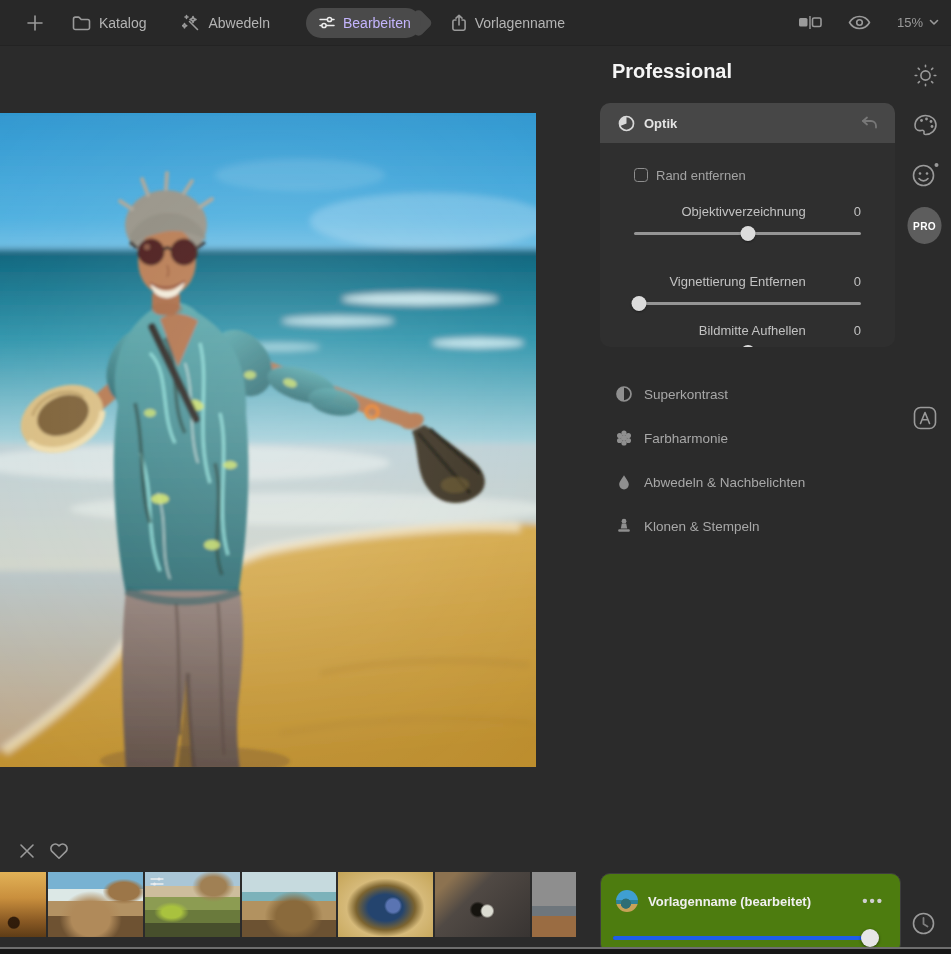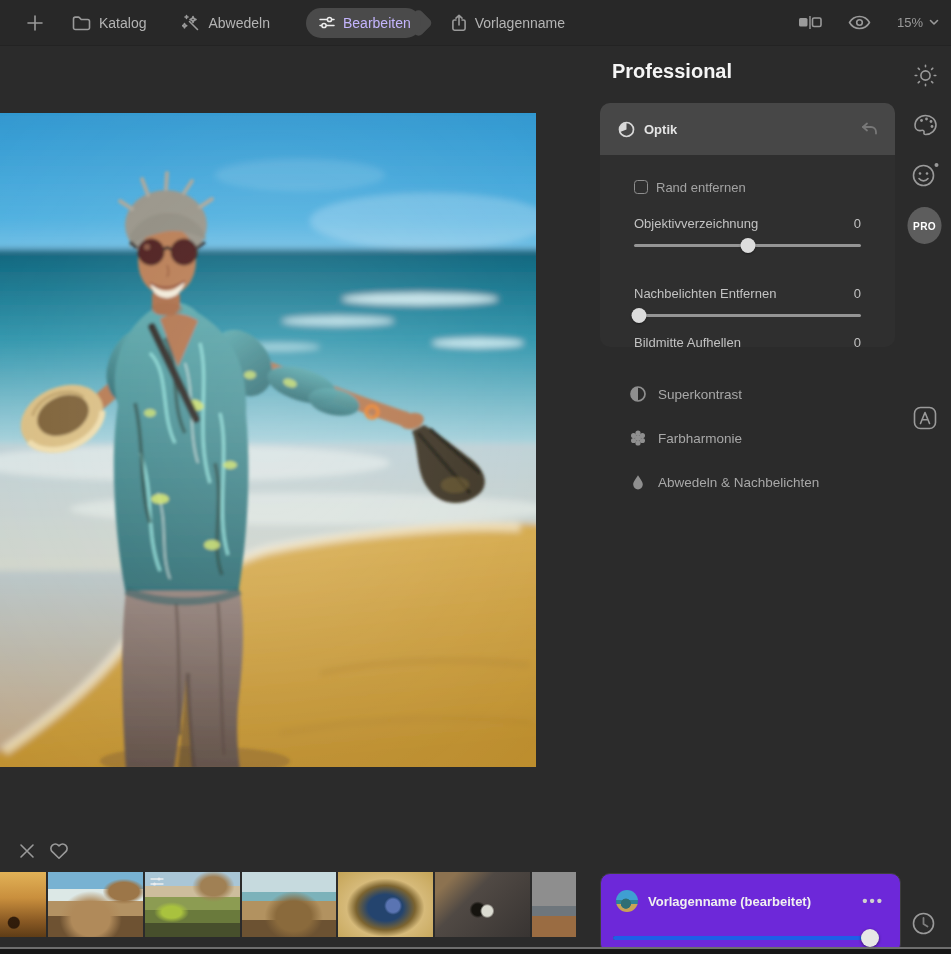--- a/index.html
+++ b/index.html
@@ -53,40 +53,40 @@
   
   .panel-title {
     position:absolute; left:612px; top:60px; color:#f5f5f5;
     font-size:20px; font-weight:700;
   }
   .card {
     position:absolute; left:600px; top:103px; width:295px; height:244px;
     background:#2f2f2f; border-radius:10px; overflow:hidden;
   }
   .card-header {
-    height:52px; background:#474747; display:flex; align-items:center;
+    height:40px; background:#474747; display:flex; align-items:center;
     padding:0 16px 0 18px; gap:9px;
   }
   .card-header .title { color:#e4e4e4; font-size:13px; font-weight:700; flex:1; }
   .card-body { padding:0 34px; }
   .chk-row { display:flex; align-items:center; gap:8px; margin-top:24px; height:16px; }
   .chk-box { width:14px; height:14px; border:1.5px solid #8e8e8e; border-radius:3.5px; background:transparent; }
   .chk-lbl { color:#a3a3a3; font-size:13px; }
   .slider-block { margin-top:0; }
-  .slider-head { display:flex; justify-content:space-between; color:#c2c2c2; font-size:13px; }
+  .slider-head { display:flex; justify-content:flex-end; color:#c2c2c2; font-size:13px;gap:48px; }
   .slider { position:relative; height:15px; margin-top:7px; }
   .slider .track { position:absolute; left:0; right:0; top:6px; height:3px; background:#959595; border-radius:2px; }
   .slider .handle {
     position:absolute; top:0; width:15px; height:15px; border-radius:50%;
     background:#dcdcdc; box-shadow:0 1px 2px rgba(0,0,0,.4);
     transform:translateX(-7.5px);
   }
   .mt1 { margin-top:21px; } .mt2 { margin-top:33px; } .mt3 { margin-top:12px; }
 
-  .tools { position:absolute; left:604px; top:372px; width:295px; }
+  .tools { position:absolute; left:590px; top:372px; width:295px; }
   .tool-row { display:flex; align-items:center; gap:11px; height:44px; padding-left:25px; }
   .tool-row .lbl { color:#a8a8a8; font-size:13.5px; font-weight:500; }
 
   
   .flag-row { position:absolute; left:18px; top:842px; display:flex; gap:13px; }
   .filmstrip { position:absolute; left:0; top:872px; height:65px; display:flex; gap:2px; }
   .thumb { height:65px; position:relative; }
   .t0 { width:46px; background:
         radial-gradient(circle at 30% 78%, rgba(40,22,8,.9) 0 9%, rgba(40,22,8,0) 11%),
         linear-gradient(180deg,#e2b257 0%,#c98f3d 40%,#8a5a24 75%,#5e3c16 100%); }
@@ -107,21 +107,21 @@
   .t5 { width:95px; background:
         radial-gradient(circle at 55% 60%, #dcdcd2 0 8%, rgba(0,0,0,0) 11%),
         radial-gradient(circle at 45% 58%, #16140f 0 9%, rgba(0,0,0,0) 13%),
         linear-gradient(135deg,#8c7250 0 14%,#504944 38%,#383432 100%); }
   .t6 { width:44px; background:
         linear-gradient(180deg,#8e8e8e 0 52%,#6e767c 52% 68%,#9a6c42 68% 100%); }
   .edit-badge { position:absolute; left:5px; top:4px; opacity:.95; }
 
   .preset-card {
     position:absolute; left:600px; top:873px; width:301px; height:81px;
-    background:#6d28d9; border:1px solid #3e3e3e; border-radius:10px;
+    background:#4d7c0f; border:1px solid #3e3e3e; border-radius:10px;
   }
   .preset-top { display:flex; align-items:center; padding:16px 16px 0 15px; gap:10px; }
   .avatar {
     width:22px; height:22px; border-radius:50%;
     background:
       radial-gradient(circle at 45% 62%, #2e6e74 0 26%, rgba(0,0,0,0) 30%),
       linear-gradient(180deg,#3f9fd2 0 45%,#2e8298 45% 62%,#c8a257 62% 100%);
     flex:none;
   }
   .preset-name { color:#f0f0f0; font-size:13px; font-weight:700; flex:1; }
@@ -394,21 +394,21 @@
         <span>0</span>
       </div>
       <div class="slider">
         <div class="track"></div>
         <div class="handle" style="left: 50%;"></div>
       </div>
     </div>
 
     <div class="slider-block mt2">
       <div class="slider-head">
-        <span>Nachbelichten Entfernen</span>
+        <span>Vignettierung Entfernen</span>
         <span>0</span>
       </div>
       <div class="slider">
         <div class="track"></div>
         <div class="handle" style="left: 2%;"></div>
       </div>
     </div>
 
     <div class="slider-block mt3">
       <div class="slider-head">
@@ -444,20 +444,30 @@
       </g>
     </svg>
     <span class="lbl">Farbharmonie</span>
   </div>
   <div class="tool-row">
     <svg width="18" height="18" viewBox="0 0 18 18">
       <path d="M9 2.2C6.5 6.4 4.2 8.8 4.2 11.6a4.8 4.8 0 0 0 9.6 0C13.8 8.8 11.5 6.4 9 2.2Z" fill="#8f8f8f"></path>
     </svg>
     <span class="lbl">Abwedeln &amp; Nachbelichten</span>
   </div>
+  <div class="tool-row">
+    <svg width="18" height="18" viewBox="0 0 18 18">
+      <g fill="#8f8f8f">
+        <circle cx="9" cy="4.2" r="2.4"></circle>
+        <path d="M6.8 6.5h4.4l1 5H5.8Z"></path>
+        <rect x="3.2" y="12.2" width="11.6" height="2.6" rx="1"></rect>
+      </g>
+    </svg>
+    <span class="lbl">Klonen &amp; Stempeln</span>
+  </div>
 </div>
 
 <div class="flag-row">
   <div>
     <svg width="18" height="18" viewBox="0 0 18 18">
         <path class="ic" stroke-width="1.7" d="M3 3l12 12M15 3 3 15"></path>
       </svg>
   </div>
   <div>
     <svg width="20" height="18" viewBox="0 0 20 18">

